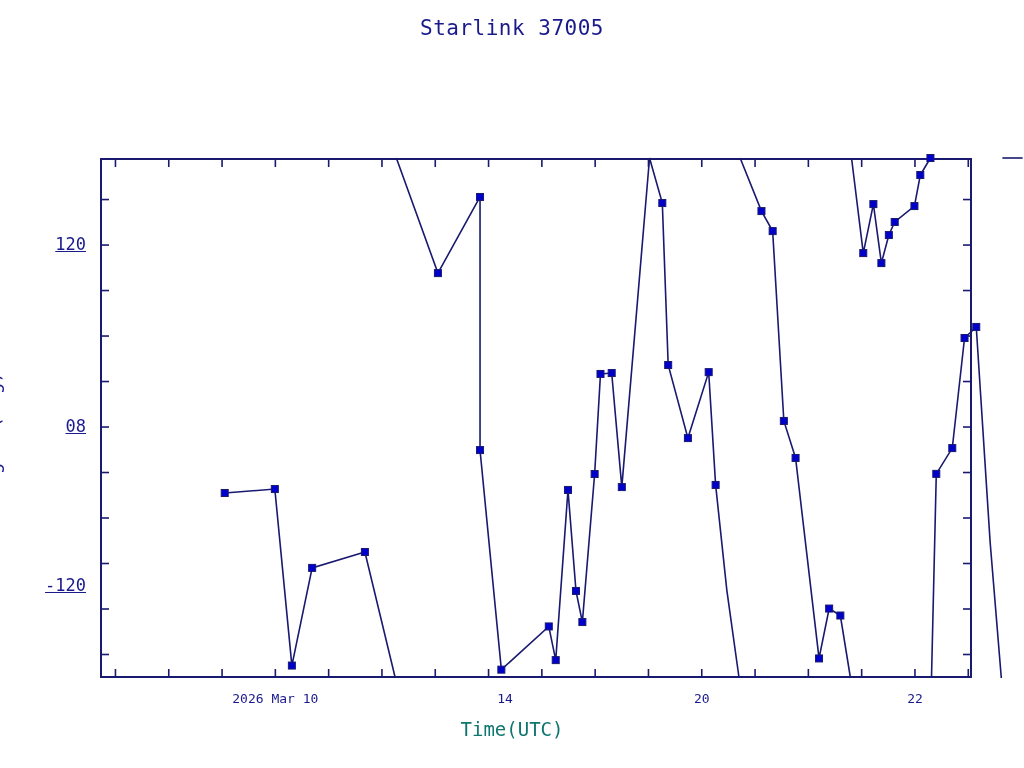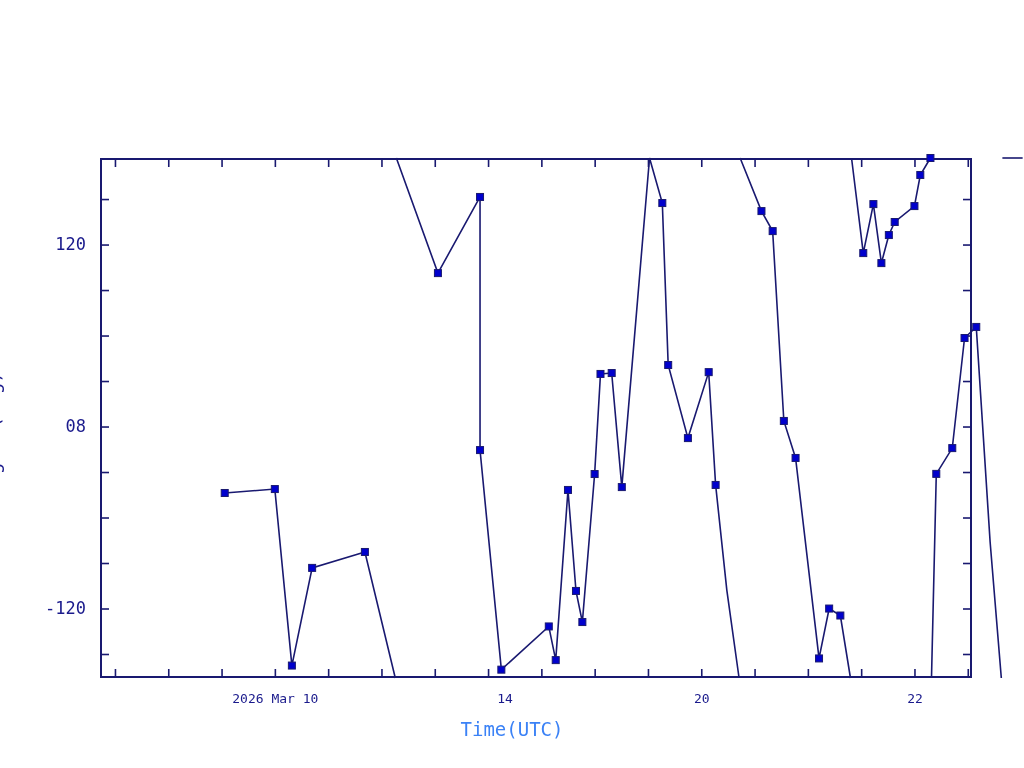--- a/index.html
+++ b/index.html
@@ -54,20 +54,21 @@
     height: 520px;
     overflow: visible;
   }
   .ylab {
     position: absolute;
     font-size: 17px;
     color: #1a1a8c;
     white-space: pre;
     text-align: right;
     font-family: "DejaVu Sans Mono", "Liberation Mono", monospace;
+    text-decoration: underline;
   }
   .xlab {
     position: absolute;
     font-size: 13px;
     color: #1a1a8c;
     white-space: pre;
     text-align: center;
     font-family: "DejaVu Sans Mono", "Liberation Mono", monospace;
   }
   #y-axis-title {
@@ -83,39 +84,40 @@
     white-space: pre;
     font-family: "DejaVu Sans Mono", "Liberation Mono", monospace;
   }
   #x-axis-title {
     position: absolute;
     left: 0;
     top: 718px;
     width: 1024px;
     text-align: center;
     font-size: 19px;
-    color: #3b82f6;
+    color: #0f766e;
     white-space: pre;
     font-family: "DejaVu Sans Mono", "Liberation Mono", monospace;
   }
 </style>
 </head>
 <body>
 
 <div id="root">
 
+  <div id="chart-title">Starlink 37005</div>
 
   <div id="y-axis-title">Long E (deg)</div>
 
   <div id="x-axis-title">Time(UTC)</div>
 
   <div id="tick-labels-y">
       <div class="ylab" style="left: 0px; width: 86px; top: 234.046px;">120</div>
       <div class="ylab" style="left: 0px; width: 86px; top: 416.023px;">08</div>
-      <div class="ylab" style="left: 0px; width: 86px; top: 598px;">-120</div>
+      <div class="ylab" style="left: 0px; width: 86px; top: 575px;">-120</div>
     </div>
   <div id="tick-labels-x">
       <div class="xlab" style="left: 155.359px; width: 240px; top: 691px;">2026 Mar 10</div>
       <div class="xlab" style="left: 385px; width: 240px; top: 691px; text-align: center;">14</div>
       <div class="xlab" style="left: 581.765px; width: 240px; top: 691px;">20</div>
       <div class="xlab" style="left: 794.968px; width: 240px; top: 691px;">22</div>
     </div>
 
   <div id="plot-area">
     <div id="plot-frame"></div>

